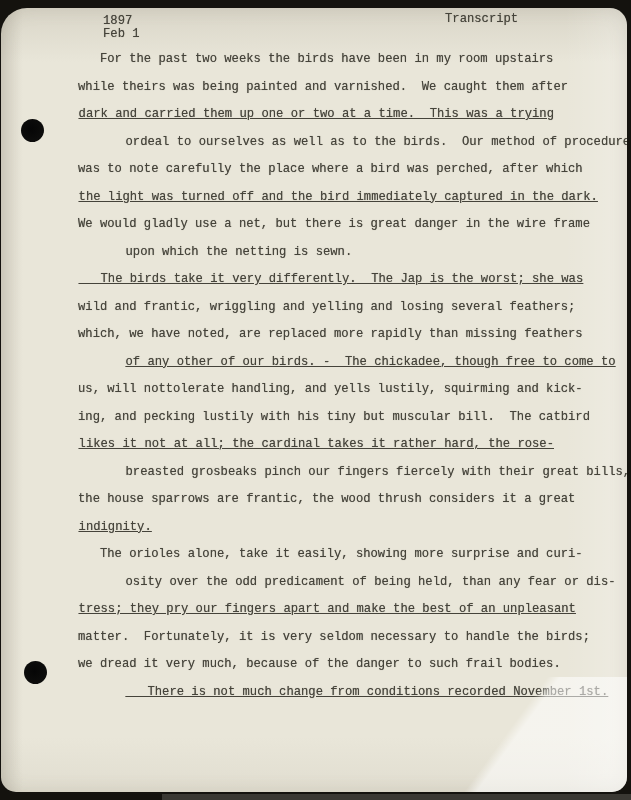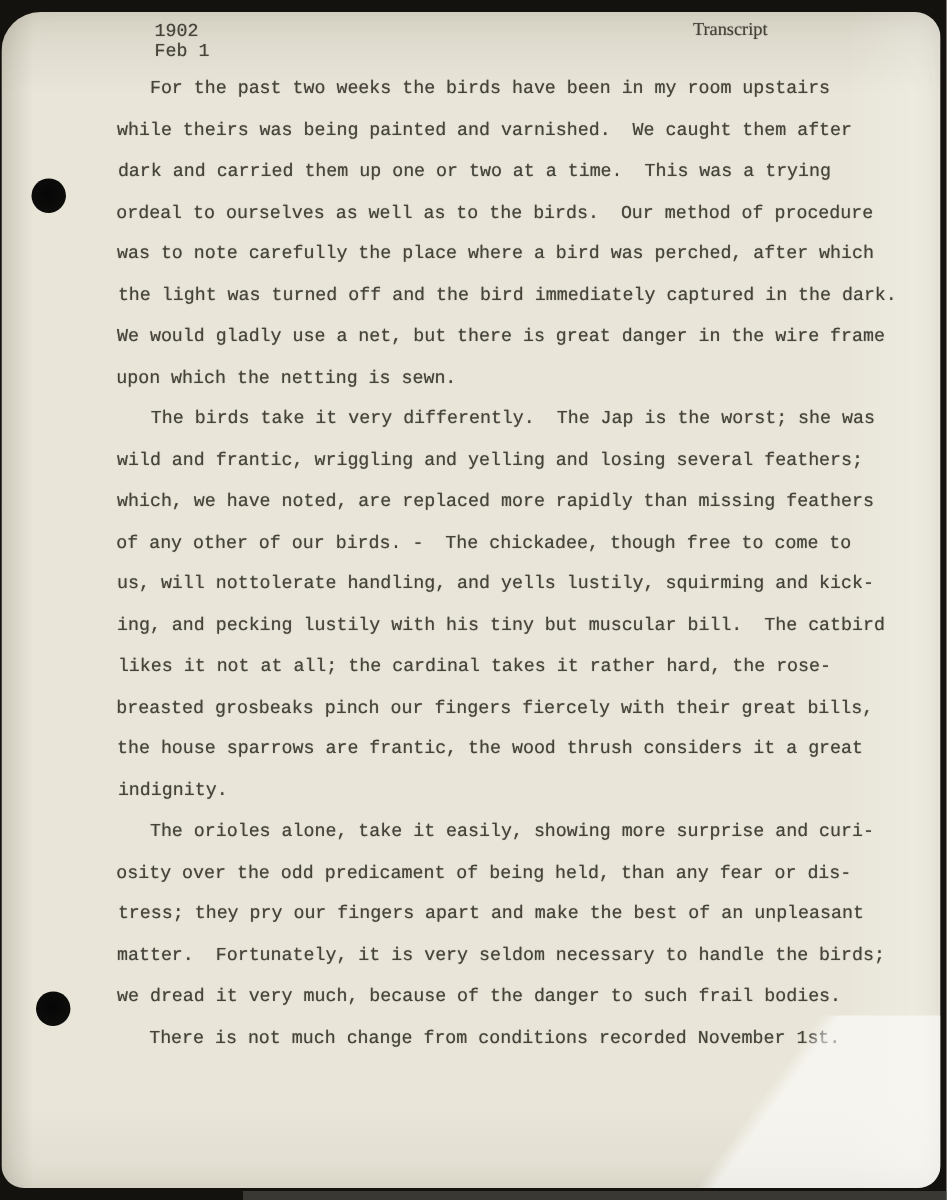--- a/index.html
+++ b/index.html
@@ -38,38 +38,38 @@
   .hole-1{left:20px;top:111px;}
   .hole-2{left:23px;top:653px;}
   .typed{
     color:#45433a;
     text-shadow:0 0 0.7px rgba(69,67,58,0.65);
     white-space:pre;
     font-size:12.2px;
   }
   .hdr-year{position:absolute;left:102px;top:6px;}
   .hdr-date{position:absolute;left:102px;top:19px;}
-  .hdr-title{position:absolute;left:461px;top:4px;font-family:Liberation Serif, serif;}
+  .hdr-title{position:absolute;left:444px;top:4px;}
   .body-text{
     position:absolute;left:77px;top:38px;width:545px;
     line-height:27.5px;
   }
   .line{height:27.5px;}
-  .line:nth-child(3n){transform:translateX(0.6px);}
-  .line:nth-child(4n){transform:translateX(-0.5px);}
+  .line:nth-child(3n){transform:translateX(0.6px);text-decoration:underline;}
+  .line:nth-child(4n){transform:translateX(-0.5px);margin-left:48px;}
 </style>
 </head>
 <body>
 
 <div class="scanner-strip"></div>
 
 <div class="page">
   <div class="hole hole-1"></div>
   <div class="hole hole-2"></div>
 
-  <div class="typed hdr-year">1902</div>
+  <div class="typed hdr-year">1897</div>
   <div class="typed hdr-date">Feb 1</div>
   <div class="typed hdr-title">Transcript</div>
 
   <div class="typed body-text" id="body-text"><div class="line">   For the past two weeks the birds have been in my room upstairs</div><div class="line">while theirs was being painted and varnished.  We caught them after</div><div class="line">dark and carried them up one or two at a time.  This was a trying</div><div class="line">ordeal to ourselves as well as to the birds.  Our method of procedure</div><div class="line">was to note carefully the place where a bird was perched, after which</div><div class="line">the light was turned off and the bird immediately captured in the dark.</div><div class="line">We would gladly use a net, but there is great danger in the wire frame</div><div class="line">upon which the netting is sewn.</div><div class="line">   The birds take it very differently.  The Jap is the worst; she was</div><div class="line">wild and frantic, wriggling and yelling and losing several feathers;</div><div class="line">which, we have noted, are replaced more rapidly than missing feathers</div><div class="line">of any other of our birds. -  The chickadee, though free to come to</div><div class="line">us, will nottolerate handling, and yells lustily, squirming and kick-</div><div class="line">ing, and pecking lustily with his tiny but muscular bill.  The catbird</div><div class="line">likes it not at all; the cardinal takes it rather hard, the rose-</div><div class="line">breasted grosbeaks pinch our fingers fiercely with their great bills,</div><div class="line">the house sparrows are frantic, the wood thrush considers it a great</div><div class="line">indignity.</div><div class="line">   The orioles alone, take it easily, showing more surprise and curi-</div><div class="line">osity over the odd predicament of being held, than any fear or dis-</div><div class="line">tress; they pry our fingers apart and make the best of an unpleasant</div><div class="line">matter.  Fortunately, it is very seldom necessary to handle the birds;</div><div class="line">we dread it very much, because of the danger to such frail bodies.</div><div class="line">   There is not much change from conditions recorded November 1st.</div></div>
 
   <div class="fold"></div>
 </div>
 
 </body></html>

